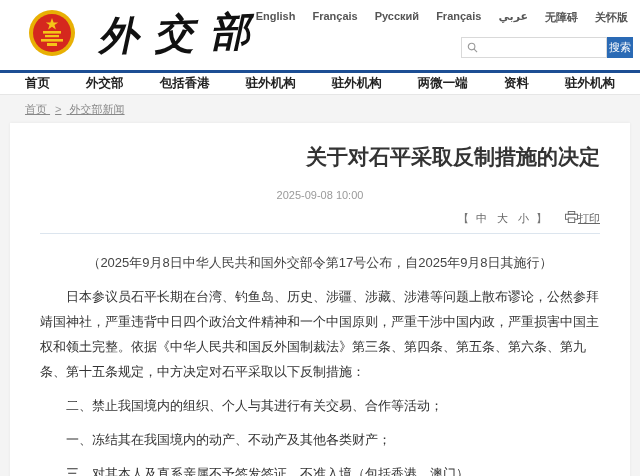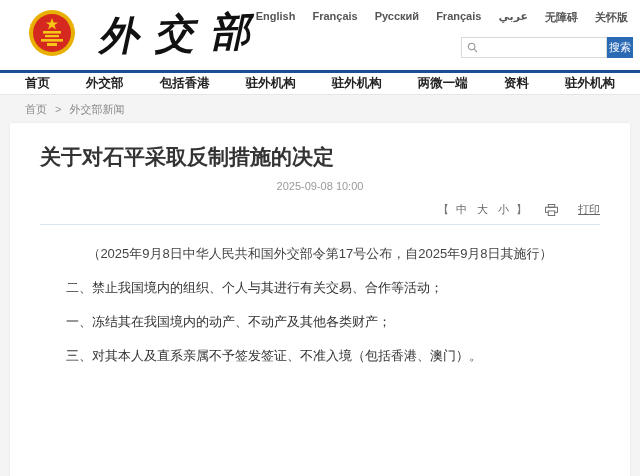--- a/index.html
+++ b/index.html
@@ -24,35 +24,35 @@
   .search-btn { height:21px; width:26px; color:#fff; font-size:11px; border:0;
     cursor:pointer; line-height:21px; text-align:center; }
 
   
   .nav { background:#fff; border-top:3px solid #1c4e94; border-bottom:1px solid #e6e6e6;
     height:25px; display:flex; align-items:center; justify-content:space-between;
     padding:0 25px; }
   .nav .item { font-size:12.5px; font-weight:700; color:#222; cursor:pointer; white-space:nowrap; }
 
   
-  .crumbs { padding:7px 0 6px 25px; font-size:11px; color:#888; }
+  .crumbs { padding:7px 0 6px 25px; font-size:11px; color:#888;text-decoration:underline; }
   .crumbs .sep { margin:0 5px; color:#999; }
   .crumbs .link { cursor:pointer; }
 
   
   .card { background:#fff; margin:0 10px; padding:14px 30px 6px; height:356px;
     box-shadow:0 0 3px rgba(0,0,0,0.06); }
-  .title { text-align:left; font-size:21px; font-weight:700; color:#333; margin-top:6px; }
-  .pubtime { text-align:center; font-size:11px; color:#9a9a9a; margin-top:9px; }
+  .title { text-align:right; font-size:21px; font-weight:700; color:#333; margin-top:6px; }
+  .pubtime { text-align:center; font-size:11px; color:#9a9a9a; margin-top:18px; }
   .toolbar { display:flex; justify-content:flex-end; align-items:center; gap:4px;
     font-size:11px; color:#666; margin-top:10px; padding-bottom:7px;
     border-bottom:1px solid #dce5ee; }
   .toolbar .fs { margin:0 3px; cursor:pointer; }
   .toolbar .bracket { color:#777; }
-  .print { display:flex; align-items:center; gap:20px; margin-left:14px; cursor:pointer;text-decoration:underline; }
+  .print { display:flex; align-items:flex-start; gap:0; margin-left:14px; cursor:pointer;text-decoration:underline; }
 
   .bodytext { margin-top:16px; font-size:13px; color:#333; line-height:25px; }
   .decree { text-align:center; color:#444; }
   .para { text-indent:2em; margin-top:9px; }
 </style>
 </head>
 <body>
 
 <div class="page">
 
@@ -122,20 +122,21 @@
           <rect x="3.5" y="0.5" width="7" height="3" fill="none" stroke="#666" stroke-width="1"></rect>
           <rect x="0.5" y="3.5" width="13" height="5.5" fill="none" stroke="#666" stroke-width="1"></rect>
           <rect x="3.5" y="7.5" width="7" height="5" fill="#fff" stroke="#666" stroke-width="1"></rect>
         </svg>
         <span>打印</span>
       </span>
     </div>
 
     <div class="bodytext">
       <div class="decree">（2025年9月8日中华人民共和国外交部令第17号公布，自2025年9月8日其施行）</div>
+      <p class="para">日本参议员石平长期在台湾、钓鱼岛、历史、涉疆、涉藏、涉港等问题上散布谬论，公然参拜靖国神社，严重违背中日四个政治文件精神和一个中国原则，严重干涉中国内政，严重损害中国主权和领土完整。依据《中华人民共和国反外国制裁法》第三条、第四条、第五条、第六条、第九条、第十五条规定，中方决定对石平采取以下反制措施：</p>
       <p class="para">二、禁止我国境内的组织、个人与其进行有关交易、合作等活动；</p>
       <p class="para">一、冻结其在我国境内的动产、不动产及其他各类财产；</p>
       <p class="para">三、对其本人及直系亲属不予签发签证、不准入境（包括香港、澳门）。</p>
 
     </div>
   </div>
 
 </div>
 
 </body></html>

